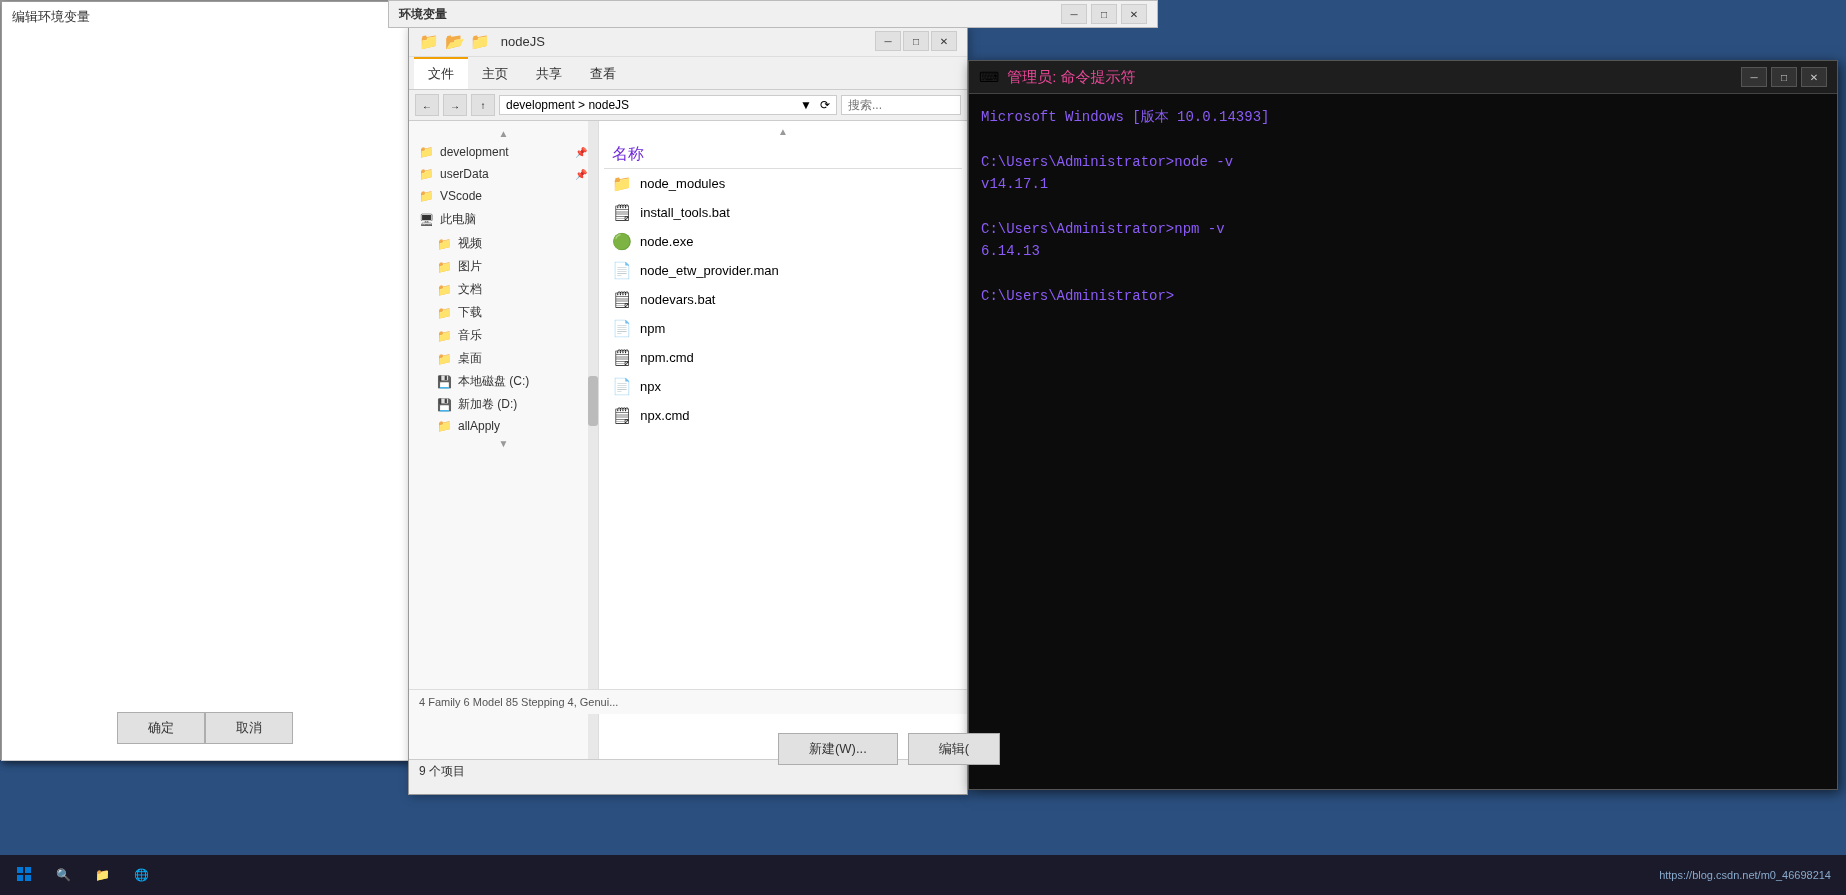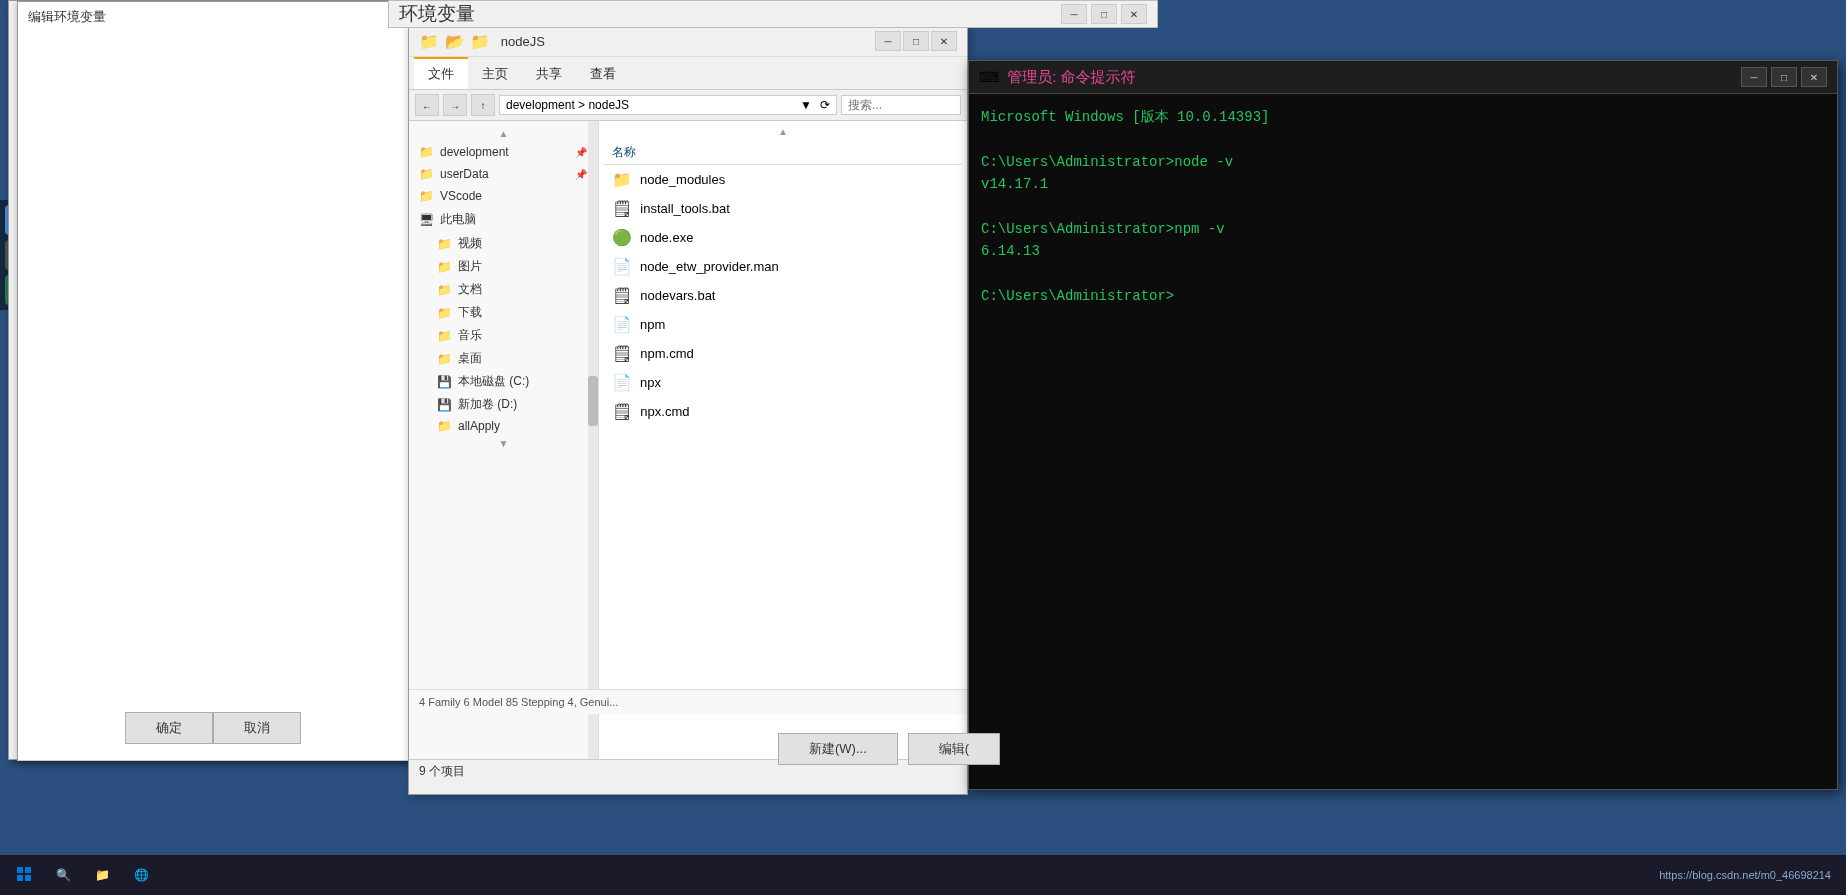--- a/index.html
+++ b/index.html
@@ -9,21 +9,21 @@
       background: #1a3a5c;
       font-family: 'Microsoft YaHei', 'SimHei', sans-serif;
       font-size: 13px;
       overflow: hidden;
       position: relative;
     }
 
     
     .env-var-window {
       position: absolute;
-      left: 8px;
+      left: 0;
       top: 0;
       width: 410px;
       height: 760px;
       background: #f0f0f0;
       border: 1px solid #999;
       box-shadow: 2px 2px 8px rgba(0,0,0,0.4);
     }
 
     .env-var-window .title-bar {
       background: #fff;
@@ -230,22 +230,22 @@
       background: #fff;
       overflow-y: auto;
       padding: 5px;
     }
 
     .file-list-header {
       display: flex;
       align-items: flex-end;
       padding: 3px 8px;
       border-bottom: 1px solid #ddd;
-      font-size: 12px;
-      color: #0c4a6e;
+      font-size: 16px;
+      color: #6d28d9;
     }
 
     .file-list-item {
       display: flex;
       align-items: center;
       padding: 5px 8px;
       cursor: pointer;
       gap: 8px;
       font-size: 13px;
     }
@@ -296,21 +296,21 @@
       background: #0c0c0c;
       color: #c0c0c0;
       font-family: 'Consolas', 'Courier New', monospace;
       font-size: 14px;
       padding: 12px;
       height: calc(100% - 36px);
       overflow-y: auto;
       line-height: 1.6;
     }
 
-    .cmd-line { color: #22c55e; white-space: pre; }
+    .cmd-line { color: #8b5cf6; white-space: pre; }
 
     
     .taskbar-bottom {
       position: absolute;
       bottom: 0;
       left: 0;
       right: 0;
       height: 40px;
       background: #1a1a2a;
       display: flex;
@@ -390,21 +390,21 @@
     <div class="item">D:\development\tortoise\bin</div>
     <div class="item">D:\development\nodeJS\</div>
   </div>
   <div class="env-var-bottom-btns">
     <button class="win-btn">确定</button>
     <button class="win-btn">取消</button>
   </div>
 </div>
 
 <div style="position:absolute;left:388px;top:0;width:770px;height:28px;background:#f0f0f0;border:1px solid #bbb;display:flex;align-items:center;justify-content:space-between;padding:0 10px;z-index:5;">
-  <span style="font-size:19px;color:#333;">环境变量</span>
+  <span style="font-size:12px;color:#333;font-weight:bold;">环境变量</span>
   <div style="display:flex;gap:4px;">
     <button class="wc-btn">─</button>
     <button class="wc-btn">□</button>
     <button class="wc-btn close">✕</button>
   </div>
 </div>
 
 <div class="explorer-window">
 
   <div class="explorer-title-bar">

